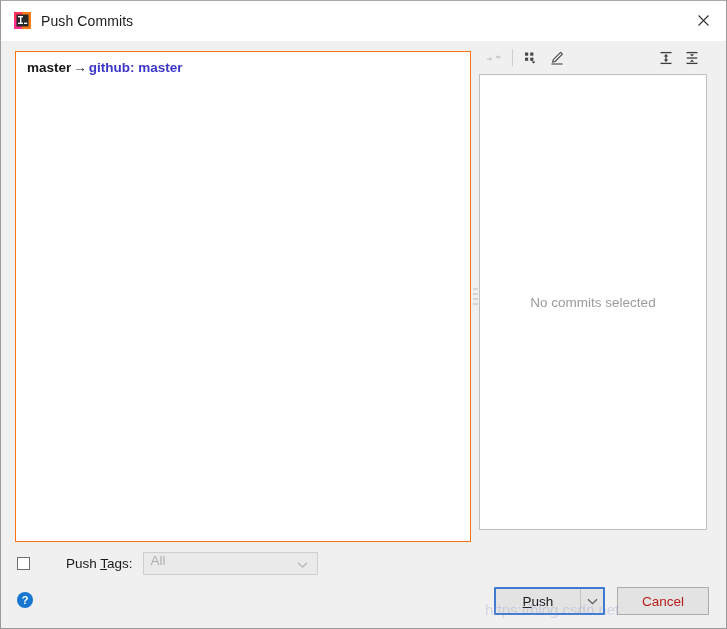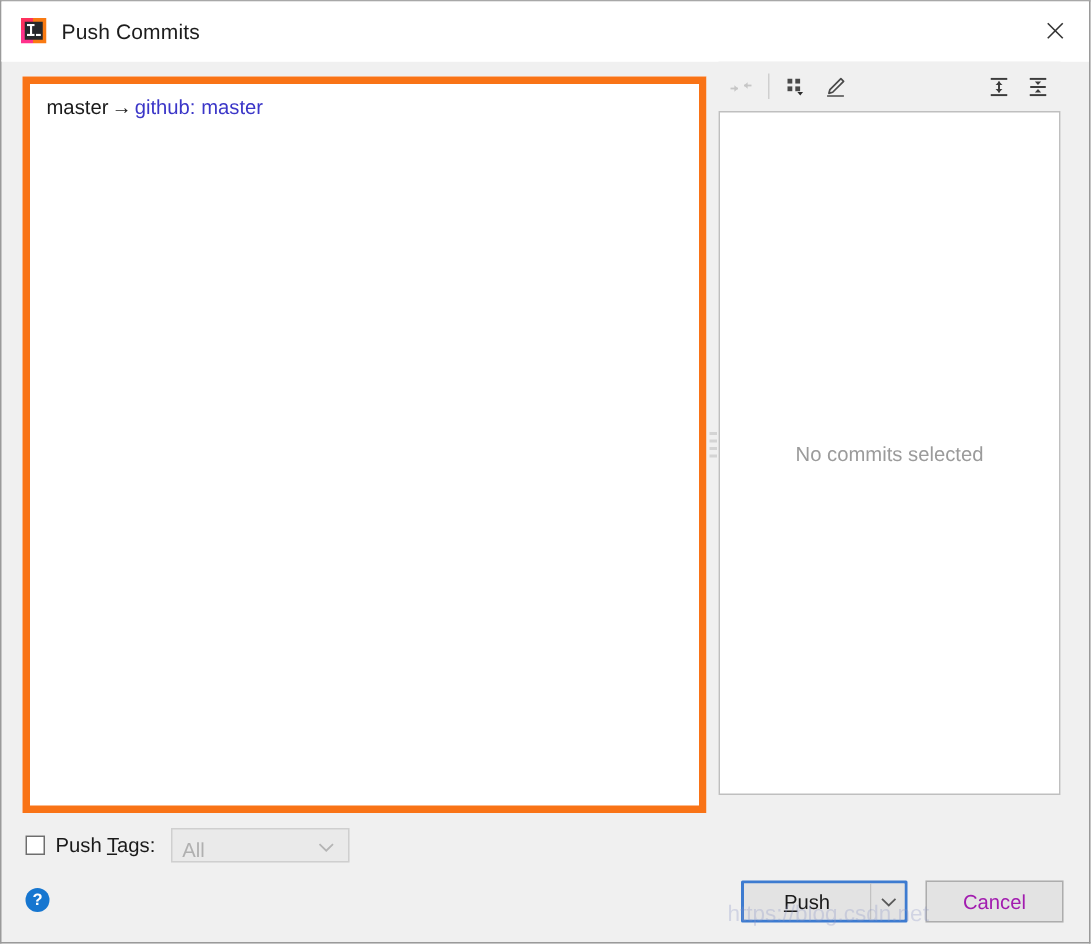--- a/index.html
+++ b/index.html
@@ -73,23 +73,24 @@
     position: relative;
   }
 
   .left-panel {
     position: absolute;
     left: 14px;
     top: 10px;
     width: 456px;
     height: 491px;
     background: #ffffff;
-    border: 5px solid #f97316;
+    border: 1px solid #f97316;
     box-sizing: border-box;
     overflow: hidden;
+    font-weight: bold;
   }
   .branch-row {
     padding: 7px 0 0 11px;
     font-size: 13.5px;
     white-space: nowrap;
     line-height: 18px;
   }
   .branch-local { color: #1a1a1a; }
   .branch-arrow { color: #1a1a1a; padding: 0 2px; }
   .branch-remote { color: #3b36c8; }
@@ -180,30 +181,31 @@
     border: 1px solid #6e6e6e;
     background: #ffffff;
     box-sizing: border-box;
     margin-right: 7px;
     cursor: default;
   }
   .chk-label {
     font-size: 13.5px;
     color: #1a1a1a;
     margin-right: 10px;
+    margin-left: 29px;
   }
   .chk-label u { text-decoration: underline; }
   .combo {
-    width: 119px;
+    width: 175px;
     height: 23px;
     background: #eaeaea;
     border: 1px solid #cfcfcf;
     box-sizing: border-box;
     display: flex;
-    align-items: flex-end;
+    align-items: flex-start;
     position: relative;
     cursor: default;
   }
   .combo-value {
     padding-left: 7px;
     color: #b0b0b0;
     font-size: 13.5px;
   }
   .combo-arrow {
     position: absolute;
@@ -276,21 +278,21 @@
   .plain-btn {
     width: 92px;
     height: 28px;
     box-sizing: border-box;
     background: #e3e3e3;
     border: 1px solid #adadad;
     display: flex;
     align-items: center;
     justify-content: center;
     font-size: 13.5px;
-    color: #a21caf;
+    color: #b91c1c;
     cursor: default;
   }
 
   
   .watermark {
     position: absolute;
     left: 455px;
     top: 596px;
     font-size: 18px;
     color: rgba(150,150,150,0.38);

